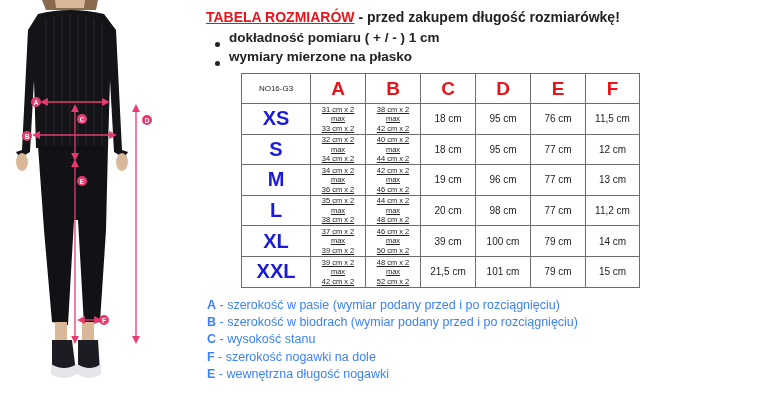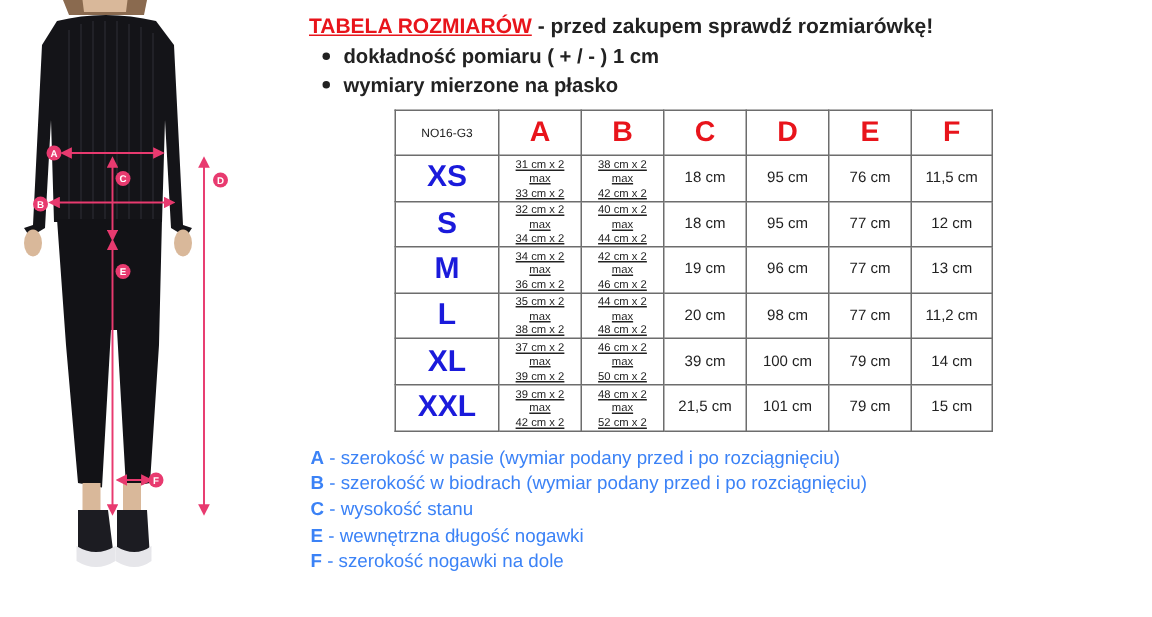--- a/index.html
+++ b/index.html
@@ -6,26 +6,25 @@
   body {
     width:768px; height:411px; background:#ffffff; position:relative; overflow:hidden;
     font-family: "Liberation Sans", sans-serif; color:#222;
   }
   .figure { position:absolute; left:0; top:0; width:175px; height:411px; }
   .title-line {
     position:absolute; left:206px; top:9px; font-size:14px; font-weight:bold; color:#222; white-space:nowrap;
   }
   .title-red { color:#e8141b; text-decoration:underline; }
   .bullets { position:absolute; left:215px; top:28px; font-size:13.5px; font-weight:bold; line-height:19px; }
-  .bullet-row { display:flex; align-items:center; white-space:nowrap; }
+  .bullet-row { display:flex; align-items:flex-end; white-space:nowrap; }
   .bullet-dot { display:inline-block; width:5px; height:5px; background:#222; border-radius:50%; margin-right:9px; }
   table.sizes {
     position:absolute; left:241px; top:73px; border-collapse:collapse; table-layout:fixed;
     font-family:"Liberation Sans", sans-serif;
-    margin-left:22px;
   }
   table.sizes td, table.sizes th {
     border:1px solid #6d6d6d; text-align:center; vertical-align:middle; padding:0; overflow:hidden;
   }
   .hdr-row td { height:29px; }
   .data-row td { height:29.6px; }
   .code { font-size:8px; font-weight:normal; color:#222; }
   .col-letter { font-size:19px; font-weight:bold; color:#e8141b; }
   .size-label { font-size:20px; font-weight:bold; color:#1a1adb; }
   .ab-cell { font-size:7.5px; line-height:9.5px; color:#222;text-decoration:underline; }
@@ -93,21 +92,21 @@
     <circle cx="147" cy="120" r="5" fill="#e83a6f"></circle>
       <text x="147" y="122.5">D</text>
     <circle cx="82" cy="181" r="5" fill="#e83a6f"></circle>
       <text x="82" y="183.5">E</text>
     <circle cx="104" cy="320" r="5" fill="#e83a6f"></circle>
       <text x="104" y="322.5">F</text>
   </g>
 </svg>
 
 <div class="title-line">
-  <span class="title-red">TABELA ROZMIARÓW</span><span> - przed zakupem sprawdź rozmiarówkę!</span>
+  <span class="title-red">TABELA ROZMIARÓW</span><span> - przed zakupem długość rozmiarówkę!</span>
 </div>
 
 <div class="bullets">
   <div class="bullet-row">
     <span class="bullet-dot"></span>
     <span>dokładność pomiaru ( + / - ) 1 cm</span>
   </div>
   <div class="bullet-row">
     <span class="bullet-dot"></span>
     <span>wymiary mierzone na płasko</span>
@@ -238,15 +237,15 @@
         <td class="val-cell">79 cm</td>
         <td class="val-cell">15 cm</td>
       </tr>
     </tbody>
 </table>
 
 <div class="legend">
   <div class="legend-row"><span class="legend-key">A</span><span> - szerokość w pasie (wymiar podany przed i po rozciągnięciu)</span></div>
   <div class="legend-row"><span class="legend-key">B</span><span> - szerokość w biodrach (wymiar podany przed i po rozciągnięciu)</span></div>
   <div class="legend-row"><span class="legend-key">C</span><span> - wysokość stanu</span></div>
+  <div class="legend-row"><span class="legend-key">F</span><span> - szerokość nogawki na dole</span></div>
   <div class="legend-row"><span class="legend-key">E</span><span> - wewnętrzna długość nogawki</span></div>
-  <div class="legend-row"><span class="legend-key">F</span><span> - szerokość nogawki na dole</span></div>
 </div>
 
 </body></html>

